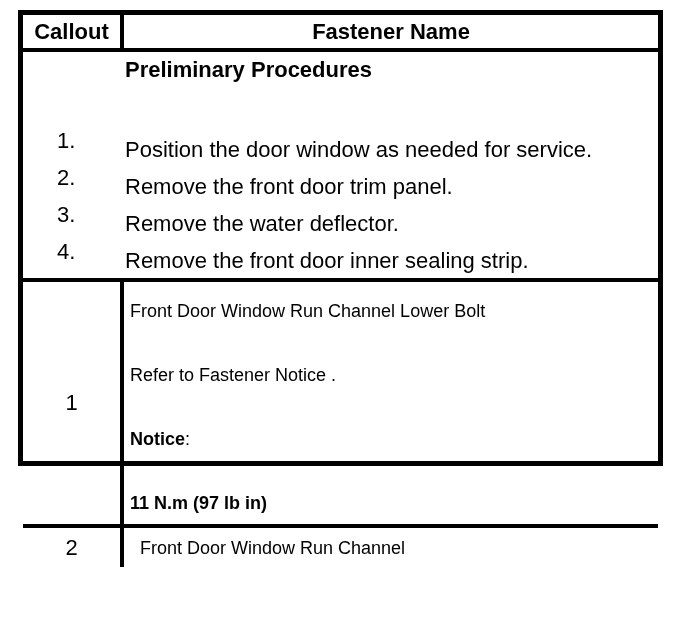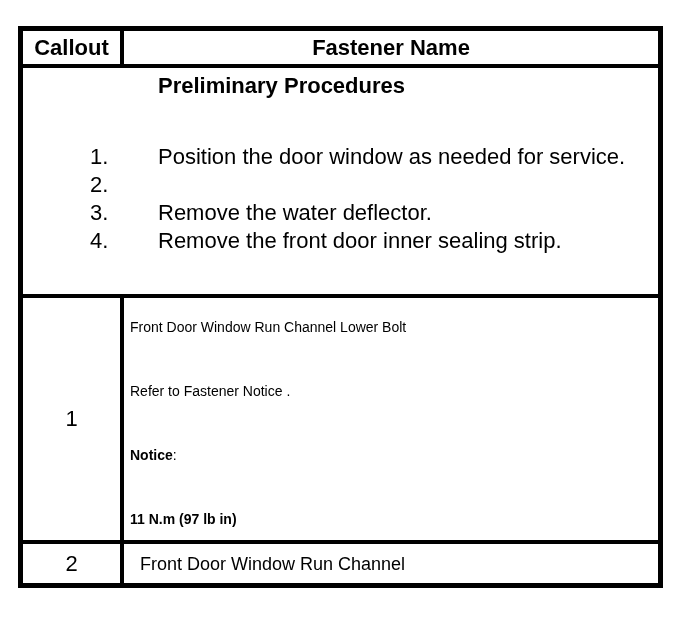--- a/index.html
+++ b/index.html
@@ -15,37 +15,37 @@
   .page {
     position: relative;
     width: 688px;
     height: 618px;
     background: #ffffff;
     overflow: hidden;
   }
   .doc-table {
     position: absolute;
     left: 18px;
-    top: 26px;
+    top: 10px;
     width: 645px;
-    height: 562px;
+    height: 456px;
     box-sizing: border-box;
     border: 5px solid #000000;
     background: #ffffff;
     display: flex;
     flex-direction: column;
   }
   .row {
     display: flex;
     box-sizing: border-box;
     border-bottom: 4px solid #000000;
     flex: none;
   }
   .header-row  { height: 37px; }
-  .prelim-row  { height: 230px; padding-left: 33px; }
+  .prelim-row  { height: 230px; }
   .bolt-row    { height: 246px; }
   .channel-row { height: 39px; border-bottom: none; }
 
   .vdiv {
     width: 4px;
     flex: none;
     background: #000000;
   }
   .cell { box-sizing: border-box; }
   .callout-cell {
@@ -82,25 +82,25 @@
     font-size: 22px;
     line-height: 28px;
     margin: 0;
   }
   .step-num {
     flex: none;
     width: 68px;
     margin-left: 34px;
     text-align: left;
   }
-  .step-text { flex: 1 1 auto; }
+  .step-text { flex: 1 1 auto; margin-top: 9px; }
 
   .bolt-cell {
     padding: 16px 0 0 6px;
-    font-size: 14px;
+    font-size: 18px;
   }
   .bolt-cell .line {
     margin: 0 0 38px 0;
     line-height: 26px;
   }
   .bolt-cell .line.last { margin-bottom: 0; }
   .bold { font-weight: bold; }
   .normal { font-weight: normal; }
 
   .channel-name-cell {
@@ -126,20 +126,21 @@
     <div class="row prelim-row">
       <div class="cell prelim-cell">
         <div class="prelim-heading">Preliminary Procedures</div>
 
         <div class="step">
           <span class="step-num">1.</span>
           <span class="step-text">Position the door window as needed for service.</span>
         </div>
         <div class="step">
           <span class="step-num">2.</span>
+          <span class="step-text">Remove the front door trim panel.</span>
         </div>
         <div class="step">
           <span class="step-num">3.</span>
           <span class="step-text">Remove the water deflector.</span>
         </div>
         <div class="step">
           <span class="step-num">4.</span>
           <span class="step-text">Remove the front door inner sealing strip.</span>
         </div>
       </div>

